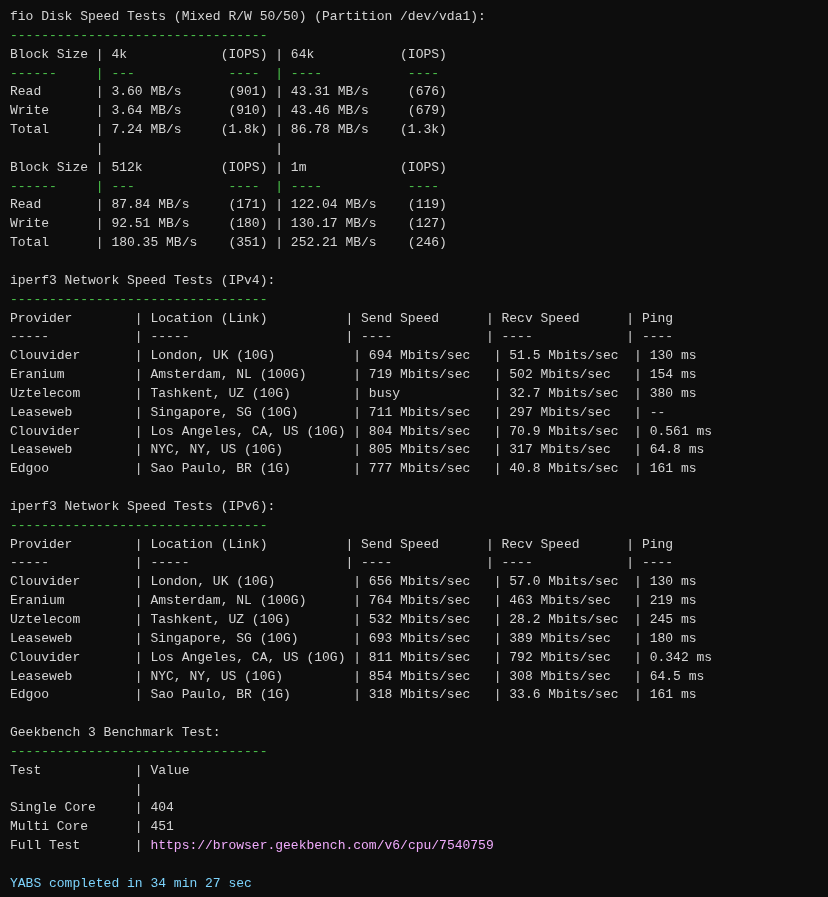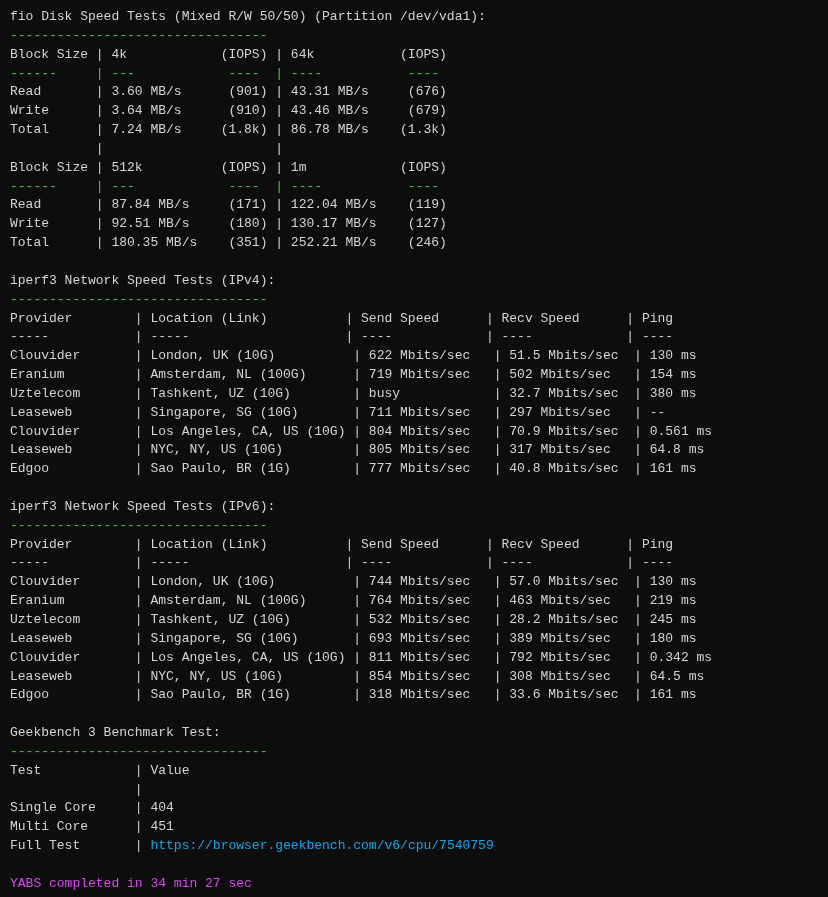--- a/index.html
+++ b/index.html
@@ -35,42 +35,42 @@
 <span>Block Size | 512k          (IOPS) | 1m            (IOPS)</span>
 <span style="color:#4ec94e;">------     | ---            ----  | ----           ----</span>
 <span>Read       | 87.84 MB/s     (171) | 122.04 MB/s    (119)</span>
 <span>Write      | 92.51 MB/s     (180) | 130.17 MB/s    (127)</span>
 <span>Total      | 180.35 MB/s    (351) | 252.21 MB/s    (246)</span>
 <span></span>
 <span>iperf3 Network Speed Tests (IPv4):</span>
 <span style="color:#4ec94e;">---------------------------------</span>
 <span>Provider        | Location (Link)          | Send Speed      | Recv Speed      | Ping</span>
 <span>-----           | -----                    | ----            | ----            | ----</span>
-<span>Clouvider       | London, UK (10G)          | 622 Mbits/sec   | 51.5 Mbits/sec  | 130 ms</span>
+<span>Clouvider       | London, UK (10G)          | 694 Mbits/sec   | 51.5 Mbits/sec  | 130 ms</span>
 <span>Eranium         | Amsterdam, NL (100G)      | 719 Mbits/sec   | 502 Mbits/sec   | 154 ms</span>
 <span>Uztelecom       | Tashkent, UZ (10G)        | busy            | 32.7 Mbits/sec  | 380 ms</span>
 <span>Leaseweb        | Singapore, SG (10G)       | 711 Mbits/sec   | 297 Mbits/sec   | --</span>
 <span>Clouvider       | Los Angeles, CA, US (10G) | 804 Mbits/sec   | 70.9 Mbits/sec  | 0.561 ms</span>
 <span>Leaseweb        | NYC, NY, US (10G)         | 805 Mbits/sec   | 317 Mbits/sec   | 64.8 ms</span>
 <span>Edgoo           | Sao Paulo, BR (1G)        | 777 Mbits/sec   | 40.8 Mbits/sec  | 161 ms</span>
 <span></span>
 <span>iperf3 Network Speed Tests (IPv6):</span>
 <span style="color:#4ec94e;">---------------------------------</span>
 <span>Provider        | Location (Link)          | Send Speed      | Recv Speed      | Ping</span>
 <span>-----           | -----                    | ----            | ----            | ----</span>
-<span>Clouvider       | London, UK (10G)          | 744 Mbits/sec   | 57.0 Mbits/sec  | 130 ms</span>
+<span>Clouvider       | London, UK (10G)          | 656 Mbits/sec   | 57.0 Mbits/sec  | 130 ms</span>
 <span>Eranium         | Amsterdam, NL (100G)      | 764 Mbits/sec   | 463 Mbits/sec   | 219 ms</span>
 <span>Uztelecom       | Tashkent, UZ (10G)        | 532 Mbits/sec   | 28.2 Mbits/sec  | 245 ms</span>
 <span>Leaseweb        | Singapore, SG (10G)       | 693 Mbits/sec   | 389 Mbits/sec   | 180 ms</span>
 <span>Clouvider       | Los Angeles, CA, US (10G) | 811 Mbits/sec   | 792 Mbits/sec   | 0.342 ms</span>
 <span>Leaseweb        | NYC, NY, US (10G)         | 854 Mbits/sec   | 308 Mbits/sec   | 64.5 ms</span>
 <span>Edgoo           | Sao Paulo, BR (1G)        | 318 Mbits/sec   | 33.6 Mbits/sec  | 161 ms</span>
 <span></span>
 <span>Geekbench 3 Benchmark Test:</span>
 <span style="color:#4ec94e;">---------------------------------</span>
 <span>Test            | Value</span>
 <span>                |</span>
 <span>Single Core     | 404</span>
 <span>Multi Core      | 451</span>
-<span>Full Test       | <span style="color:#0ea5e9;">https://browser.geekbench.com/v6/cpu/7540759</span></span>
+<span>Full Test       | <span style="color:#f0abfc;">https://browser.geekbench.com/v6/cpu/7540759</span></span>
 <span></span>
-<span style="color:#d946ef;">YABS completed in 34 min 27 sec</span>
+<span style="color:#7dd3fc;">YABS completed in 34 min 27 sec</span>
 </div>
 
 </body></html>

